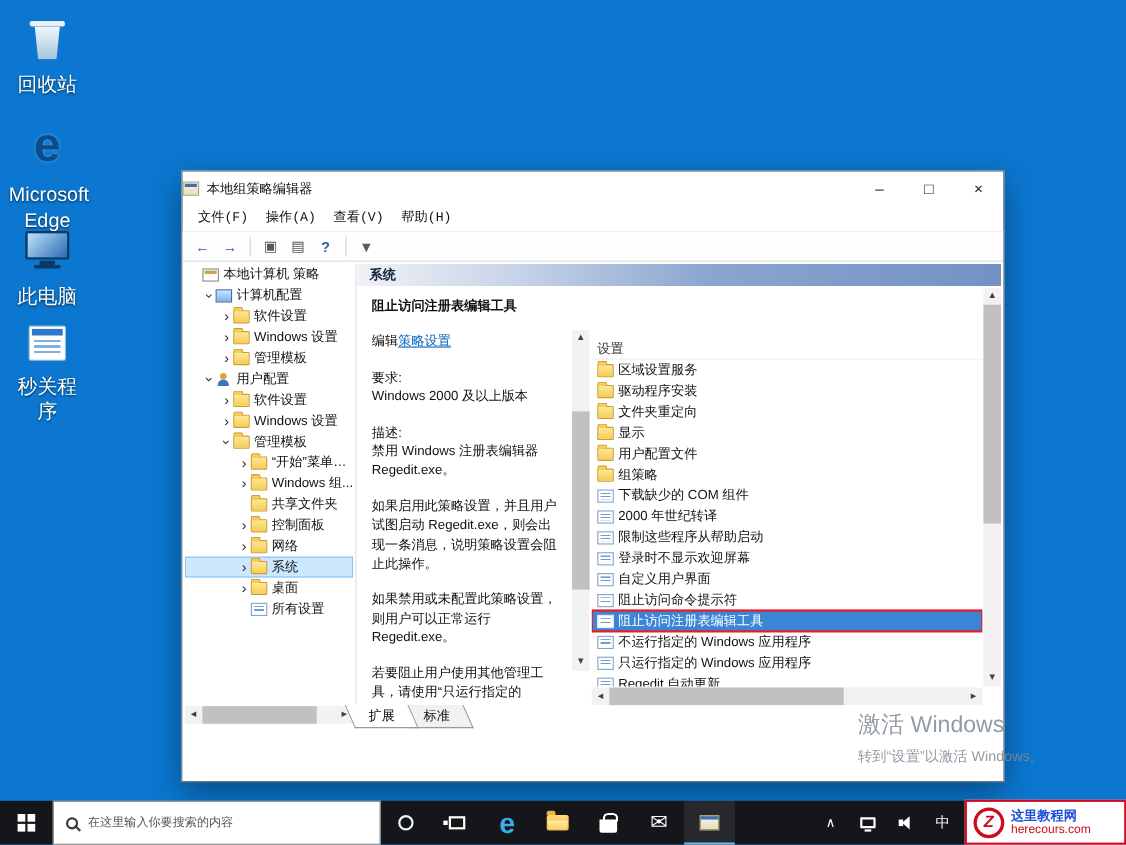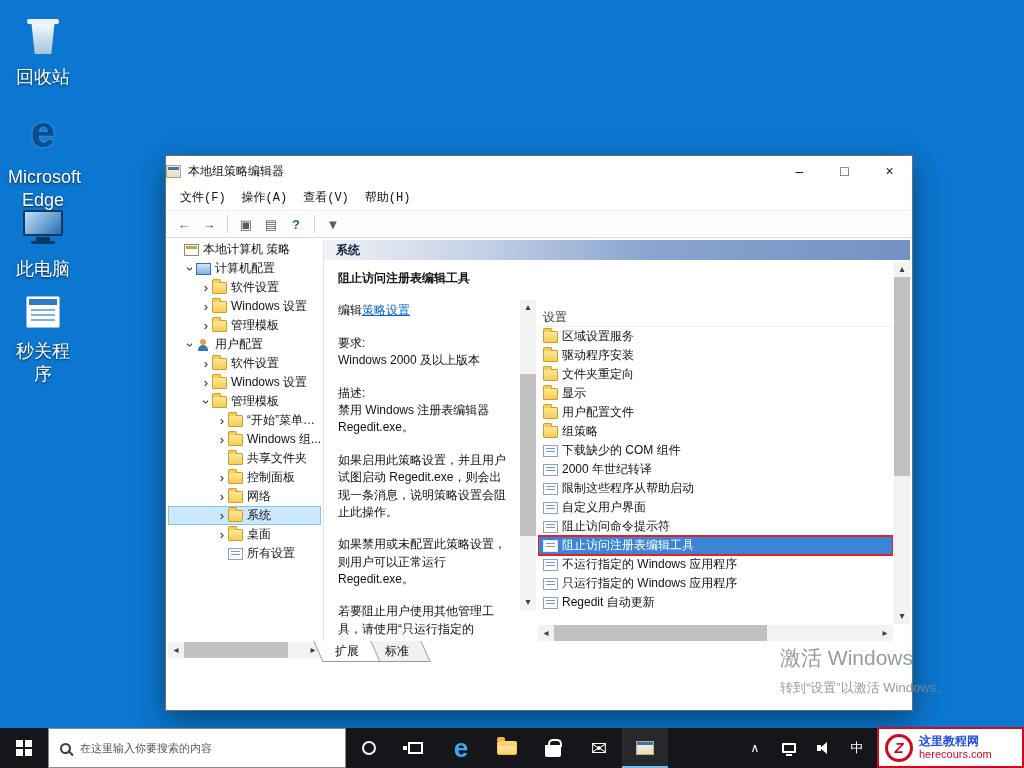--- a/index.html
+++ b/index.html
@@ -440,20 +440,24 @@
           <div class="list-row">
             <span class="ic ic-policy"></span>
             <span>2000 年世纪转译</span>
           </div>
 
           <div class="list-row">
             <span class="ic ic-policy"></span>
             <span>限制这些程序从帮助启动</span>
           </div>
 
+          <div class="list-row">
+            <span class="ic ic-policy"></span>
+            <span>登录时不显示欢迎屏幕</span>
+          </div>
 
           <div class="list-row">
             <span class="ic ic-policy"></span>
             <span>自定义用户界面</span>
           </div>
 
           <div class="list-row">
             <span class="ic ic-policy"></span>
             <span>阻止访问命令提示符</span>
           </div>

